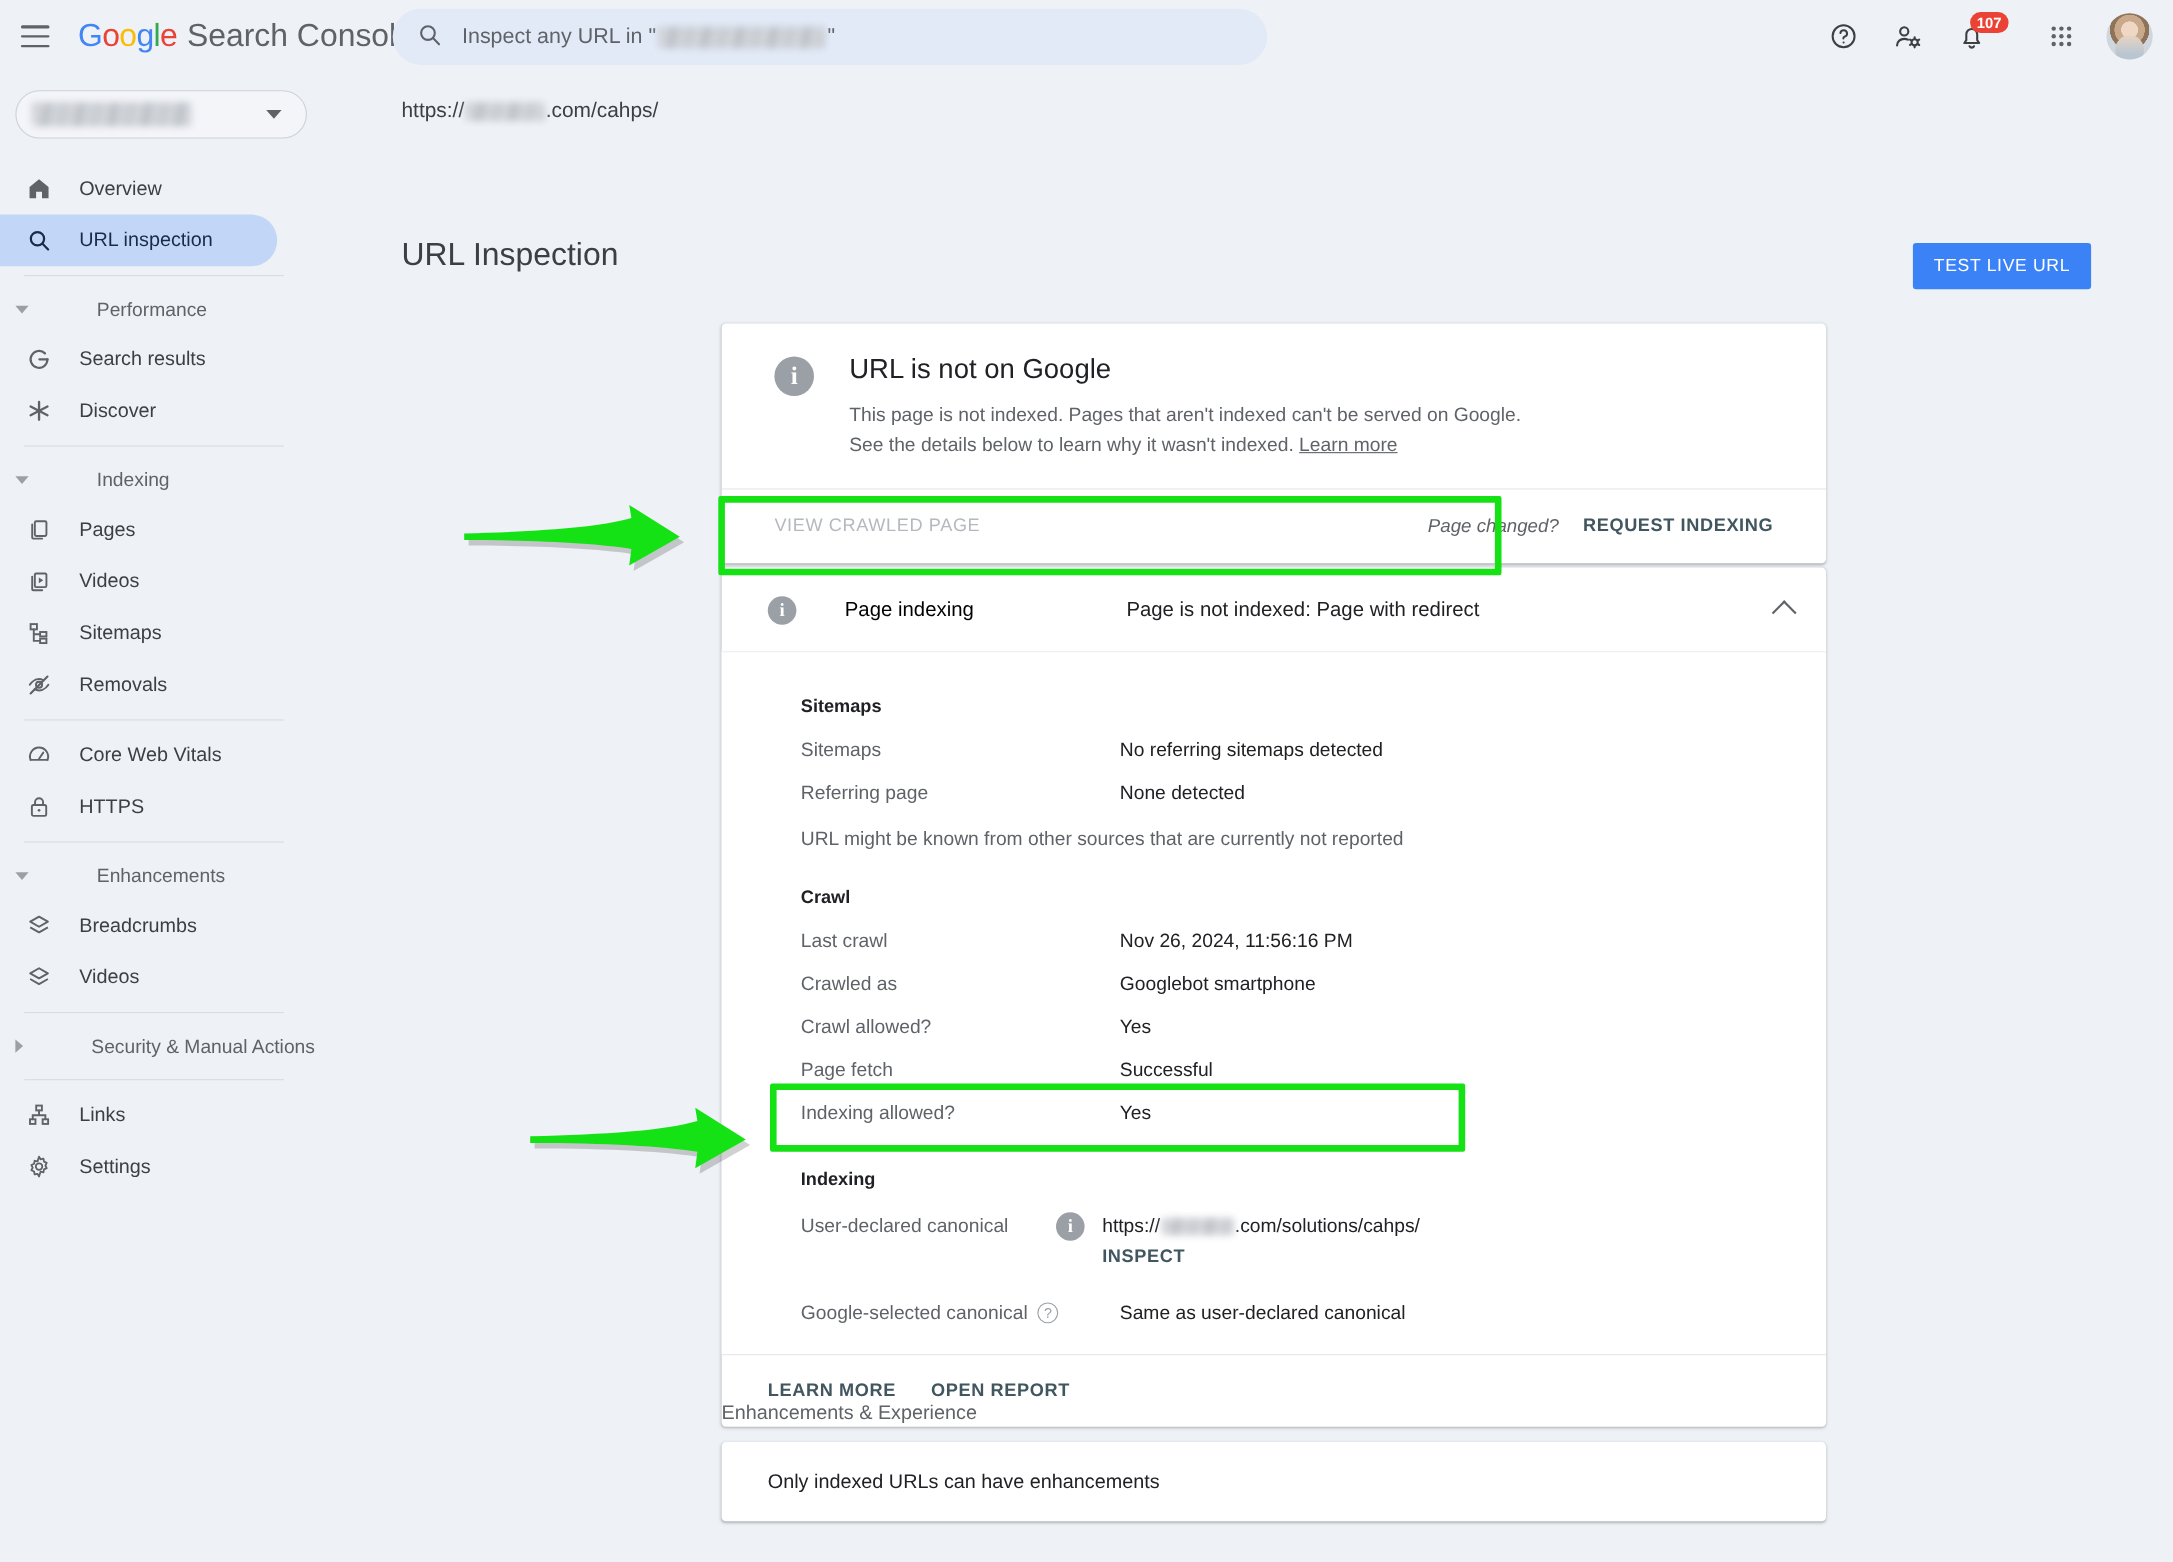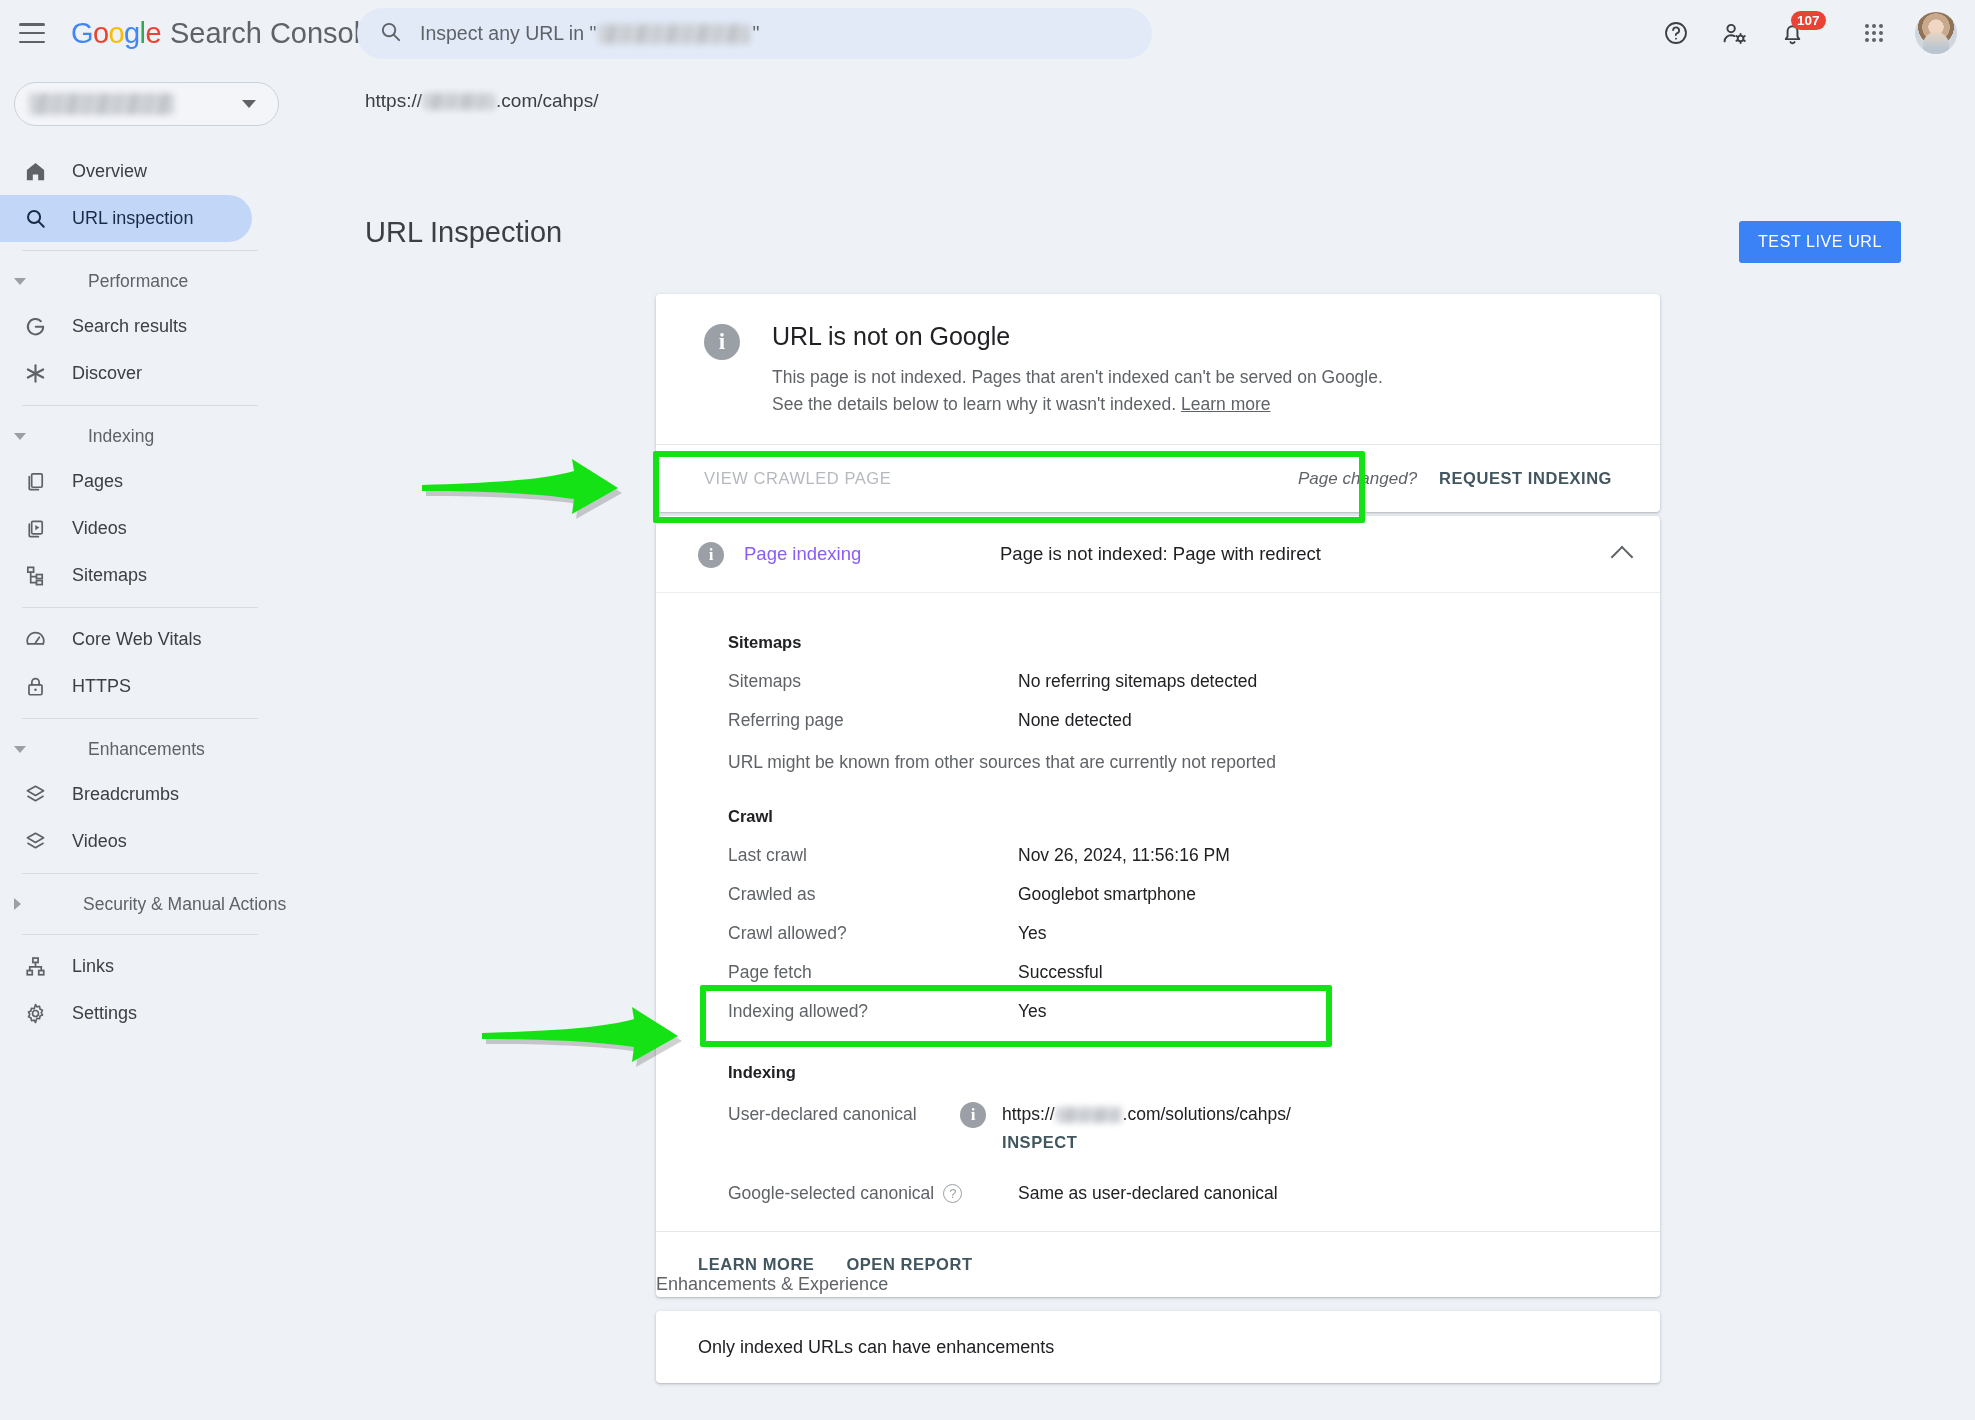--- a/index.html
+++ b/index.html
@@ -123,21 +123,21 @@
   .card-actions {
     border-top: 1px solid #e5e7ea; display: flex; align-items: center;
     height: 68px; padding: 0 48px; justify-content: space-between;
   }
   .link-btn { font-size: 16.5px; letter-spacing: .55px; color: #41565f; font-weight: bold; cursor: pointer; }
   .link-btn.disabled { color: #b5b9bf; cursor: default; font-weight: normal; }
   .page-changed { font-size: 17px; color: #5f6368; margin-right: 22px; font-style: italic; }
 
   #card-indexing { left: 376px; top: 450px; width: 1004px; }
   .idx-header { display: flex; align-items: center; height: 76px; padding: 0 30px 0 42px; cursor: pointer; }
-  .idx-header .label { font-size: 18.5px; color: #8b5cf6; margin-left: 20px; width: 256px; }
+  .idx-header .label { font-size: 18.5px; color: #000000; margin-left: 44px; width: 256px; }
   .idx-header .value { font-size: 18.5px; color: #202124; flex: 1; }
   .chev { width: 16px; height: 16px; border-left: 2.4px solid #5f6368; border-top: 2.4px solid #5f6368; transform: rotate(45deg); margin-bottom: -6px; }
 
   .idx-body { border-top: 1px solid #eceef0; padding: 26px 0 18px 0; background: #fff; }
   .sec-head { font-size: 16.5px; font-weight: bold; color: #202124; padding: 14px 0 10px 72px; }
   .drow { display: flex; align-items: flex-start; padding: 9px 0 9px 72px; }
   .dlabel { width: 290px; font-size: 17.5px; color: #5f6368; flex: none; display: flex; align-items: center; }
   .dval { font-size: 17.5px; color: #202124; }
   .dnote { font-size: 17.5px; color: #5f6368; padding: 12px 0 4px 72px; }
   .qmark {
@@ -315,20 +315,30 @@
         <span class="ic">
           <svg width="23" height="23" viewBox="0 0 24 24" fill="none" stroke="#5f6368" stroke-width="1.8">
             <rect x="4" y="3.5" width="6" height="5"></rect>
               <rect x="13" y="11" width="6" height="4.2"></rect>
               <rect x="13" y="17.3" width="6" height="4.2"></rect>
             <path d="M7 8.5v10.9h6M7 13.1h6" stroke-linecap="round"></path>
           </svg>
         </span>
         <span>Sitemaps</span>
       </div>
+      <div class="nav-item">
+        <span class="ic">
+          <svg width="23" height="23" viewBox="0 0 24 24" fill="none" stroke="#5f6368" stroke-width="1.8">
+            <path d="M3.2 12S6.6 6.6 12 6.6c1.4 0 2.6.35 3.7.9M20.8 12S17.4 17.4 12 17.4c-1.7 0-3.1-.5-4.3-1.2" stroke-linecap="round"></path>
+            <circle cx="12" cy="12" r="2.9"></circle>
+              <line x1="4" y1="20.2" x2="20" y2="4.2" stroke-linecap="round" stroke-width="2"></line>
+          </svg>
+        </span>
+        <span>Removals</span>
+      </div>
 
       <div class="divider"></div>
 
       <div class="nav-item">
         <span class="ic">
           <svg width="23" height="23" viewBox="0 0 24 24" fill="none" stroke="#5f6368" stroke-width="1.8">
             <path d="M4 16.5a8.6 8.6 0 1 1 16 0" stroke-linecap="round"></path>
             <path d="M4 16.5h16" stroke-linecap="round"></path>
             <line x1="12" y1="15.4" x2="16" y2="9.6" stroke-linecap="round"></line>
           </svg>

